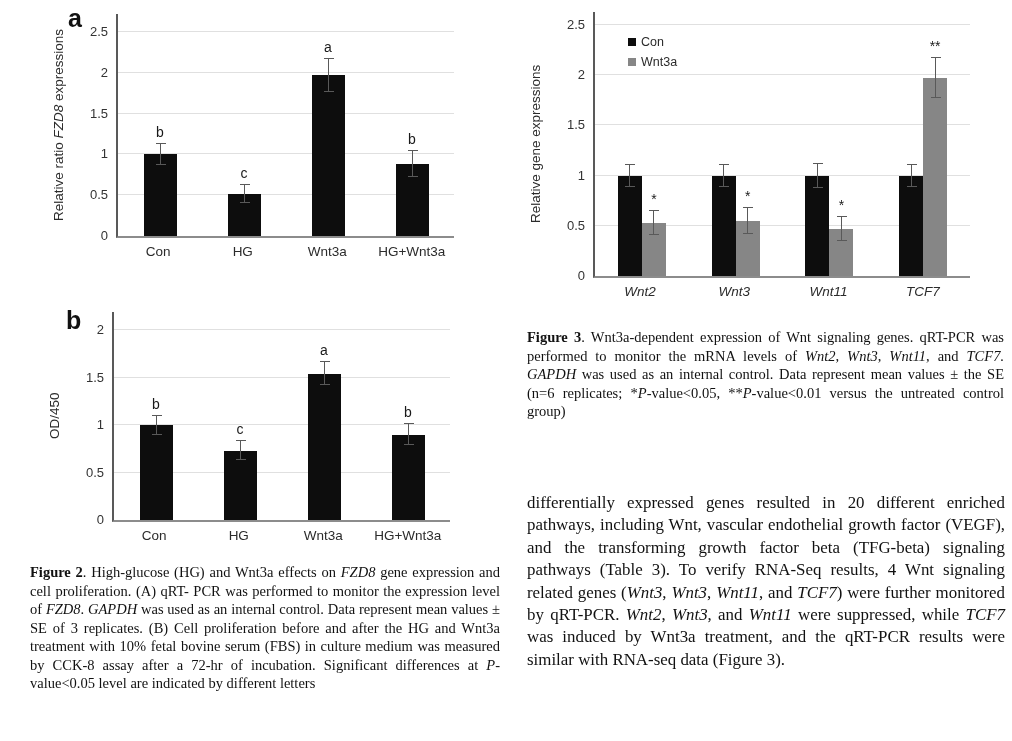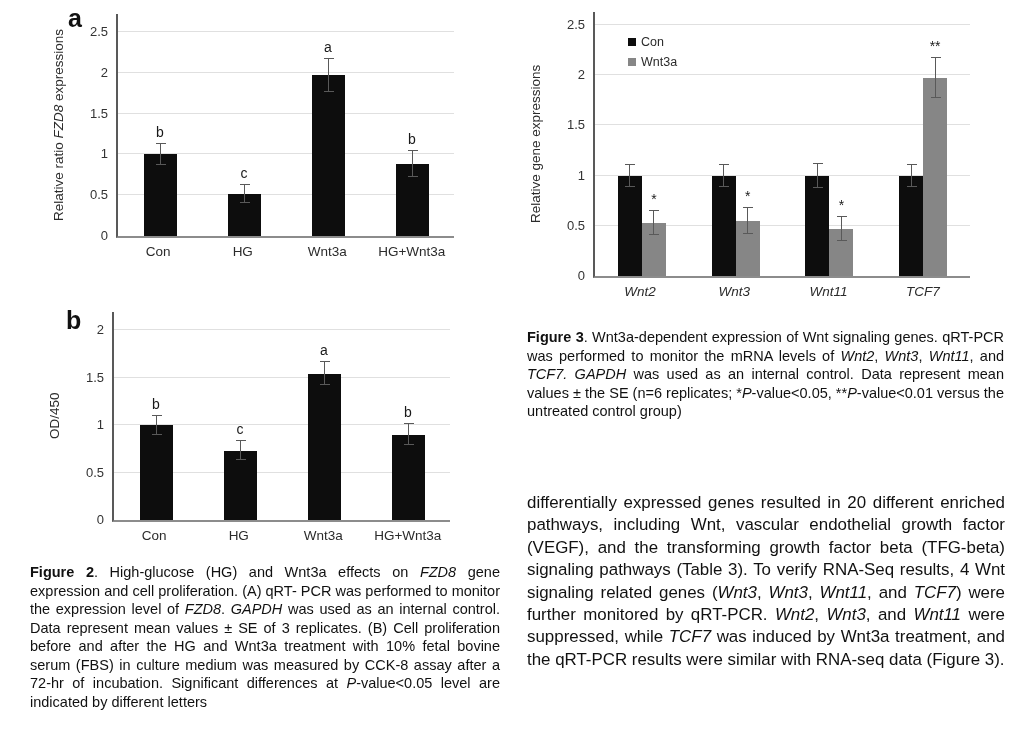--- a/index.html
+++ b/index.html
@@ -24,21 +24,21 @@
   .errcap{position:absolute;left:-5px;width:10px;height:0;border-top:1px solid #595959;}
   .cap-t{top:-1px;}.cap-b{bottom:0;}
   .ann{position:absolute;left:50%;transform:translateX(-50%);font-size:14px;line-height:1;
        color:#1a1a1a;white-space:nowrap;}
   .xlabels{display:flex;padding-top:6px;}
   .xlab{flex:1;text-align:center;font-size:13.5px;color:#2b2b2b;}
   .xlab.it{font-style:italic;}
   .legend{position:absolute;display:flex;flex-direction:column;gap:7px;}
   .legend-row{display:flex;align-items:center;gap:5px;font-size:12.5px;color:#2b2b2b;line-height:1;}
   .swatch{width:8px;height:8px;display:inline-block;}
-  .caption{position:absolute;font-family:Liberation Sans, sans-serif;text-align:justify;color:#111;}
+  .caption{position:absolute;font-family:Liberation Serif, serif;text-align:justify;color:#111;}
   .cap-sm{font-size:14.5px;line-height:18.5px;}
   .body-text{font-size:16.9px;line-height:22.4px;}
 </style>
 </head>
 <body>
 
 <div class="page">
 
   <div class="fig-block" style="left:48px;top:14px;">
     <div class="panel-letter" style="left:20px;top:-8px;">a</div>

